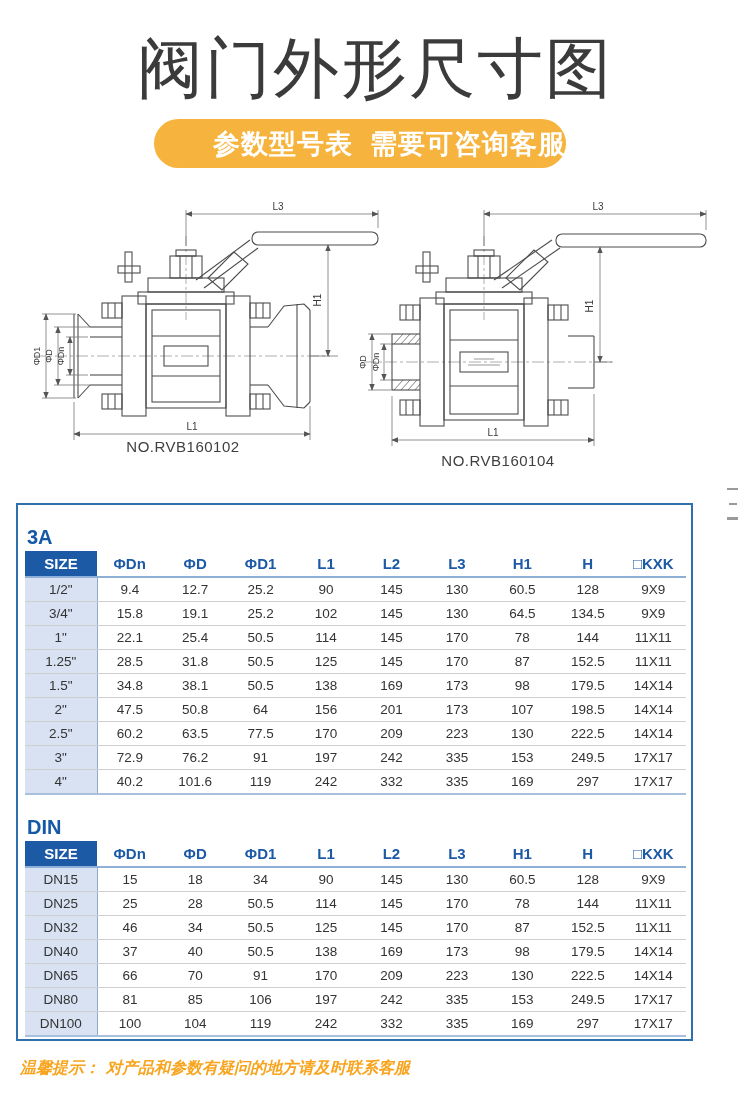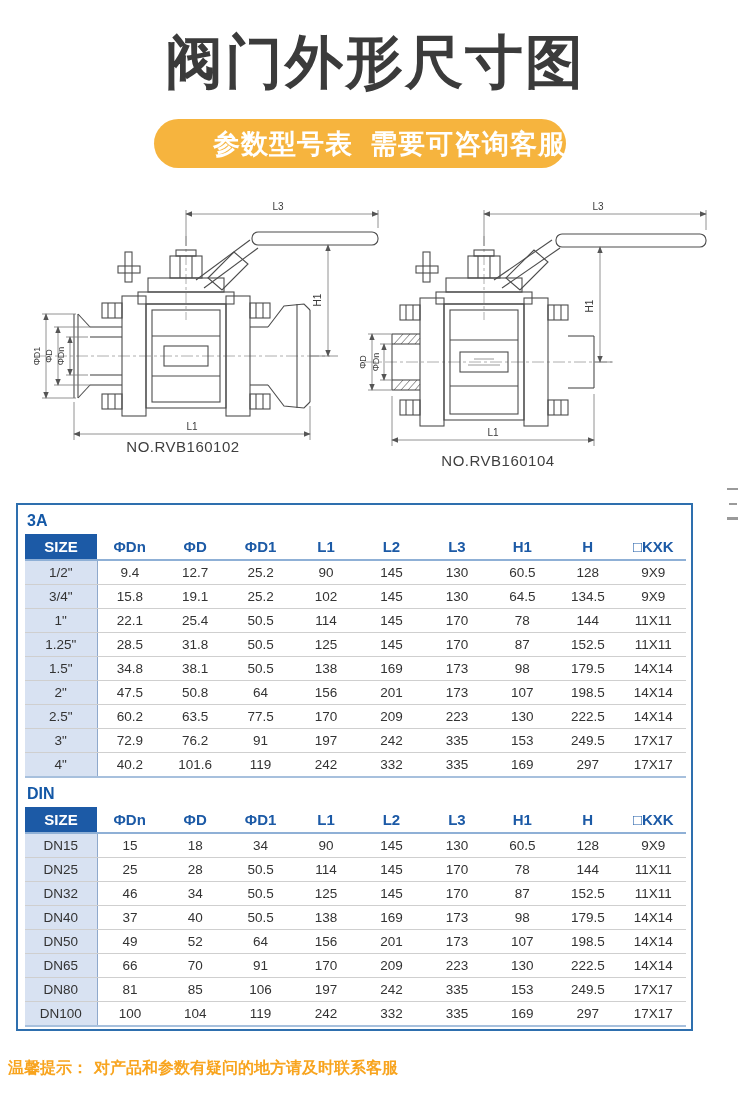--- a/index.html
+++ b/index.html
@@ -1,46 +1,46 @@
 <!DOCTYPE html>
 <html><head>
 <meta charset="utf-8">
 <style>
   html,body{margin:0;padding:0;}
   body{width:750px;height:1109px;background:#ffffff;font-family:"Liberation Sans",sans-serif;}
   .page{position:relative;width:750px;height:1109px;background:#fff;overflow:hidden;}
 
   .title{position:absolute;top:24px;left:0;width:750px;text-align:center;
-         font-size:58px;font-weight:700;color:#3b3b3b;letter-spacing:2px;margin:0;}
+         font-size:66px;font-weight:400;color:#3b3b3b;letter-spacing:2px;margin:0;}
 
   .banner{position:absolute;top:119px;left:154px;width:412px;height:49px;
           background:#F6B43E;border-radius:26px;display:flex;align-items:center;justify-content:flex-end;}
   .banner span{color:#ffffff;font-size:27px;font-weight:700;white-space:pre;letter-spacing:1px;}
 
   svg.draw{position:absolute;}
   .draw-left{left:18px;top:196px;}
   .draw-right{left:356px;top:194px;}
   .dimtxt text{font-family:"Liberation Sans",sans-serif;font-size:10px;fill:#3a3a3a;}
   .dimtxt text.small{font-size:9px;}
   text.caption{font-family:"Liberation Sans",sans-serif;font-size:15px;fill:#3f3f3f;letter-spacing:0.5px;}
 
   .spec-box{position:absolute;left:16px;top:503px;width:677px;box-sizing:border-box;
             border:2px solid #2E6FAE;background:#fff;padding:0 7px 2px 7px;}
-  .section-label{font-size:16px;font-weight:800;color:#1458A6;padding:4px 0 2px 2px;line-height:23px;}
+  .section-label{font-size:20px;font-weight:800;color:#1458A6;padding:21px 0 2px 2px;line-height:23px;}
   table.spec{border-collapse:collapse;table-layout:fixed;width:661px;}
   table.spec th,table.spec td{text-align:center;padding:0;}
   table.spec th{height:25px;font-size:15px;font-weight:700;color:#1C5AA6;}
   table.spec thead tr{border-bottom:2px solid #8FB0D6;}
   table.spec th.size-h{background:#1C5AA6;color:#ffffff;margin-left:10px;}
   table.spec td{height:23px;font-size:13.5px;color:#333333;border-bottom:1px solid #CFCFCF;}
   table.spec tbody tr:last-child td{border-bottom:2px solid #A7C0DD;}
   table.spec td:first-child{background:#D8E2F2;border-right:1.5px solid #8FA9CC;}
   table.spec col.size-col{width:72px;}
 
-  .footer-note{position:absolute;left:8px;top:1058px;font-size:16px;font-weight:700;color:#F8A41E;}
+  .footer-note{position:absolute;left:20px;top:1058px;font-size:16px;font-weight:700;color:#F8A41E;font-style:italic;}
   .footer-note .lbl{margin-right:6px;}
 
   .edge-mark{position:absolute;background:#9a9a9a;}
   .edge-mark.m1{left:727px;top:488px;width:11px;height:2px;}
   .edge-mark.m2{left:729px;top:503px;width:8px;height:2px;}
   .edge-mark.m3{left:727px;top:517px;width:11px;height:3px;}
 </style>
 </head>
 <body>
 
@@ -450,32 +450,20 @@
             <td>40</td>
             <td>50.5</td>
             <td>138</td>
             <td>169</td>
             <td>173</td>
             <td>98</td>
             <td>179.5</td>
             <td>14X14</td>
           </tr>
           <tr>
-            <td>DN50</td>
-            <td>49</td>
-            <td>52</td>
-            <td>64</td>
-            <td>156</td>
-            <td>201</td>
-            <td>173</td>
-            <td>107</td>
-            <td>198.5</td>
-            <td>14X14</td>
-          </tr>
-          <tr>
             <td>DN65</td>
             <td>66</td>
             <td>70</td>
             <td>91</td>
             <td>170</td>
             <td>209</td>
             <td>223</td>
             <td>130</td>
             <td>222.5</td>
             <td>14X14</td>

